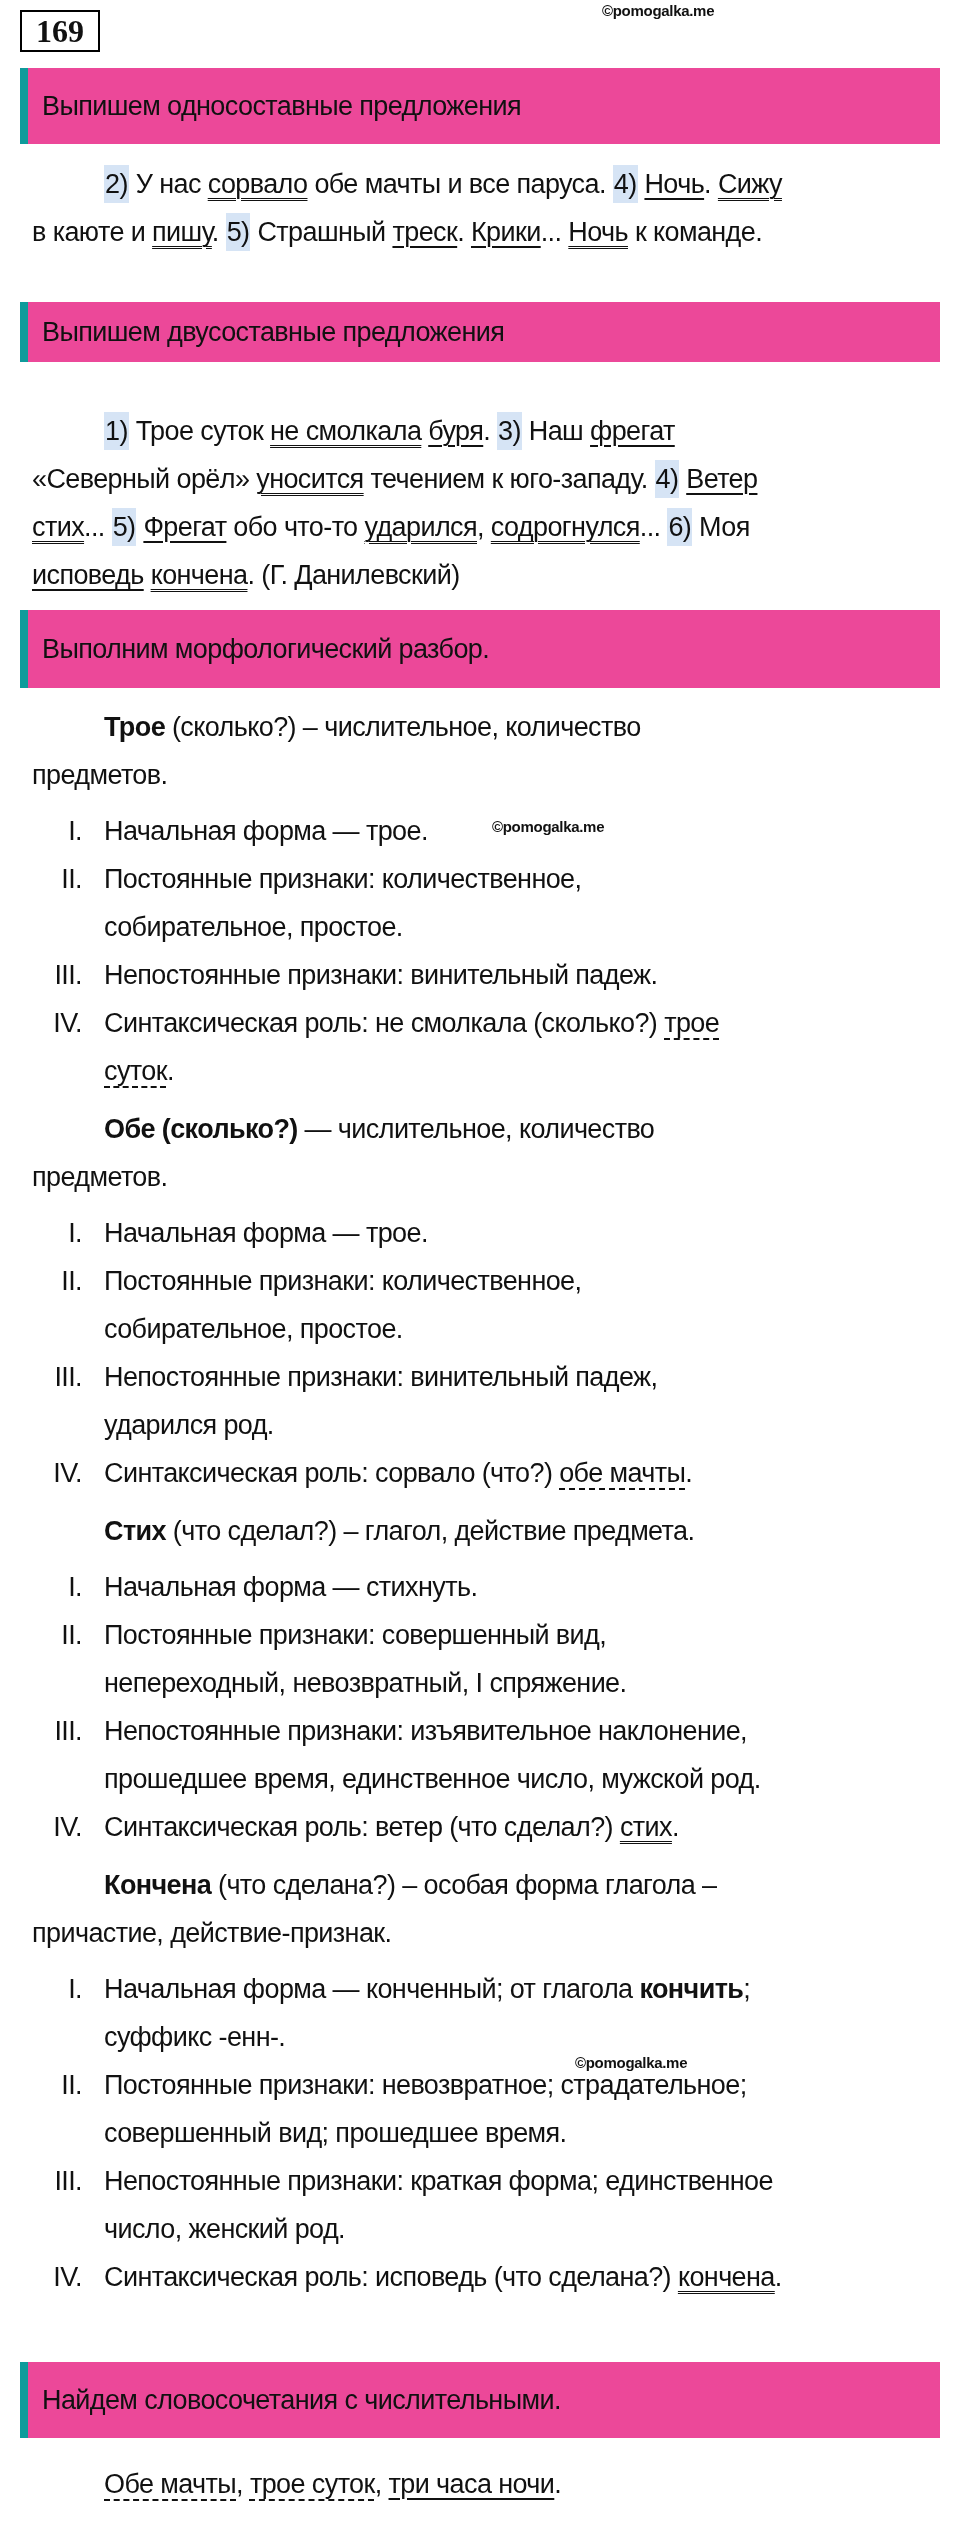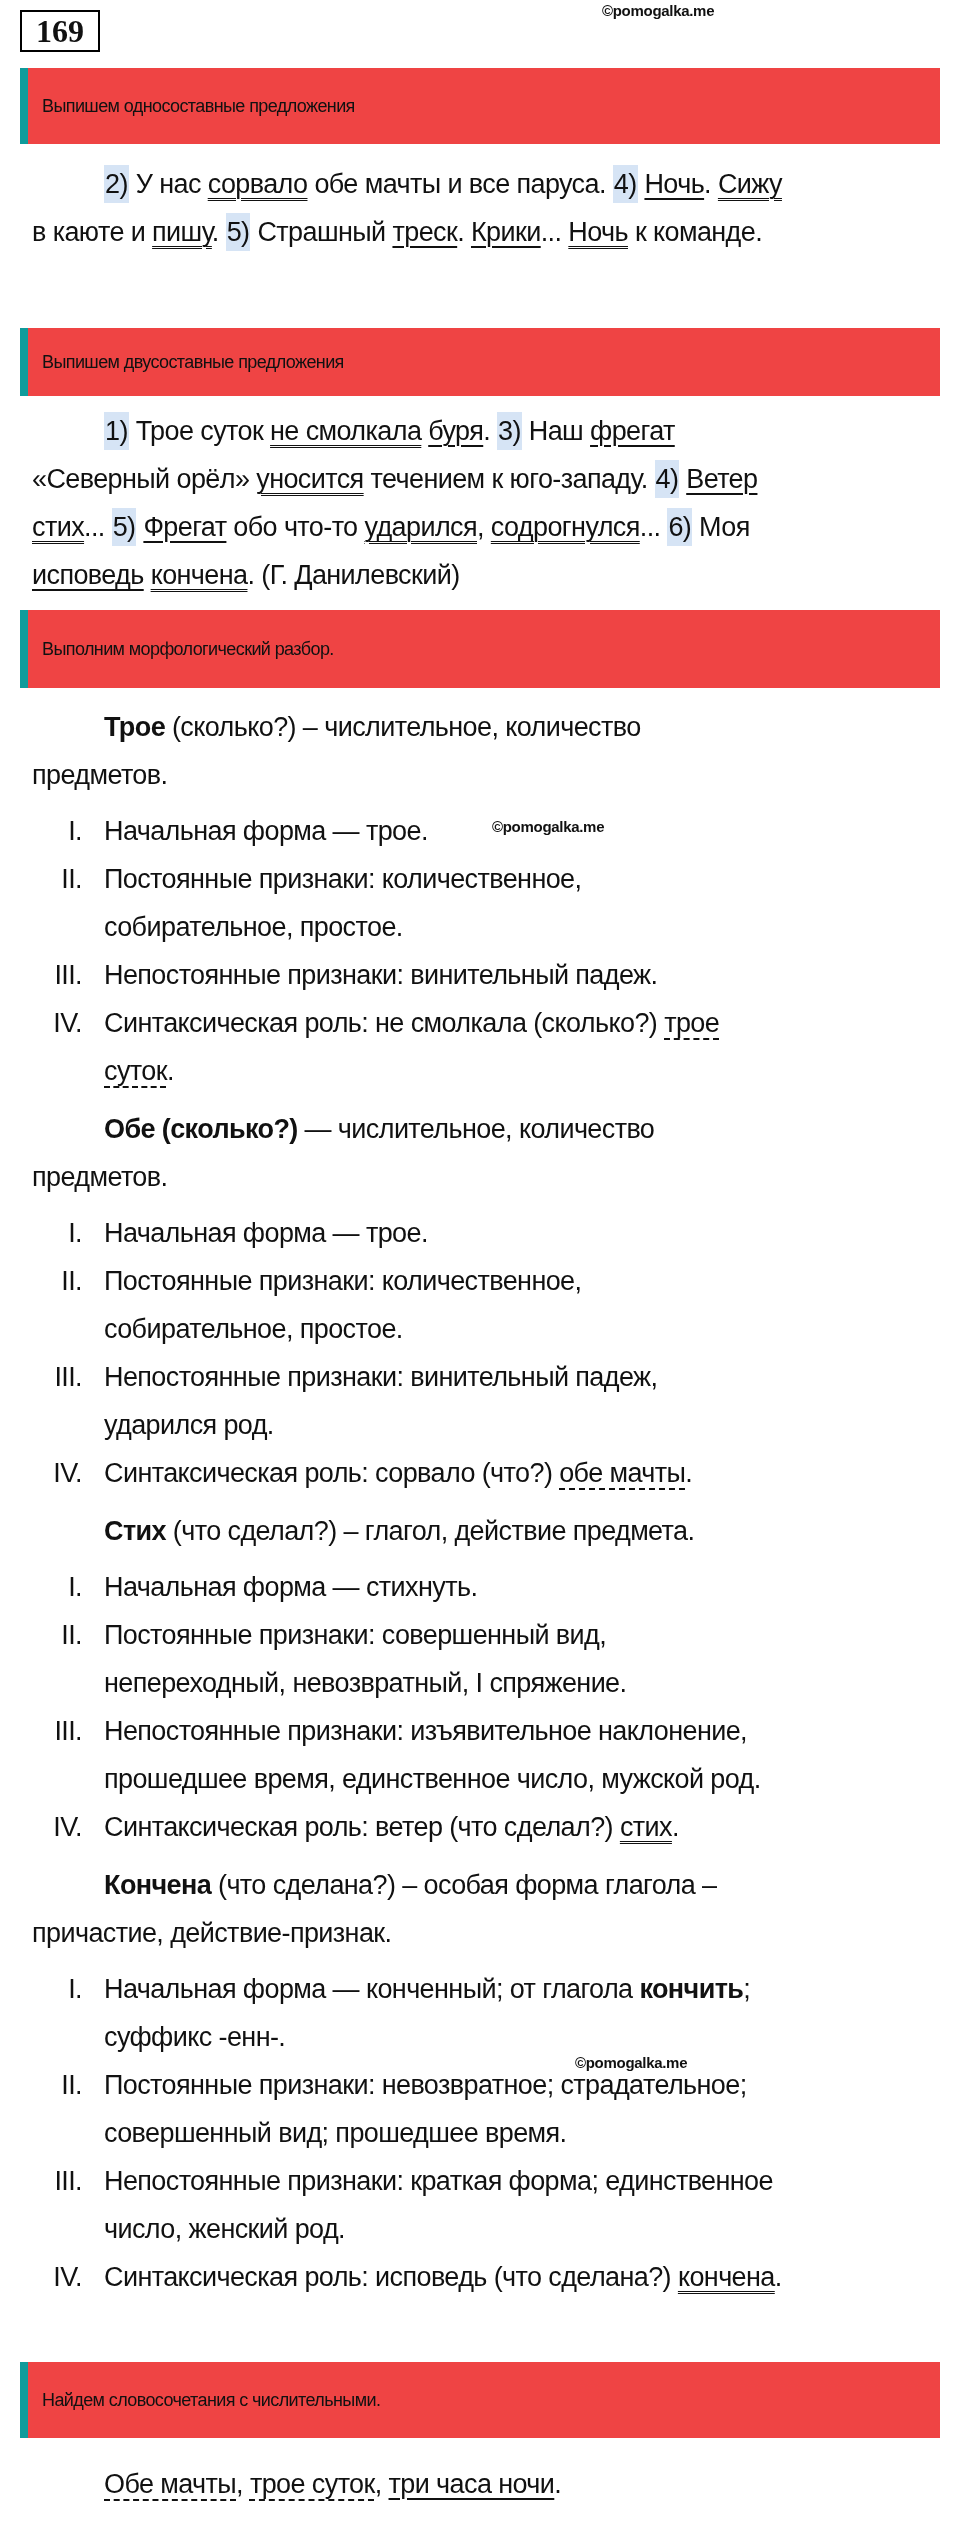--- a/index.html
+++ b/index.html
@@ -3,23 +3,23 @@
 <meta charset="utf-8">
 <style>
   html, body { margin: 0; padding: 0; background: #ffffff; }
   body { width: 960px; height: 2523px; position: relative; overflow: hidden;
          font-family: "Liberation Sans", "DejaVu Sans", sans-serif; color: #111; }
   .num-box { position: absolute; left: 20px; top: 10px; width: 76px; height: 38px;
              border: 2px solid #000; font-family: "Liberation Serif", "DejaVu Serif", serif;
              font-weight: bold; font-size: 32px; line-height: 38px; text-align: center; }
   .wm { position: absolute; font-family: "Liberation Sans", sans-serif; font-weight: bold;
         font-size: 15px; color: #111; letter-spacing: -0.3px; text-align: center; }
-  .hdr { position: absolute; left: 20px; width: 920px; background: #ef4444;
+  .hdr { position: absolute; left: 20px; width: 920px; background: #ec4899;
          border-left: 8px solid #0f9b9b; box-sizing: border-box; padding-left: 14px;
-         font-size: 18px; letter-spacing: -0.6px; display: flex; align-items: center; }
+         font-size: 27px; letter-spacing: -0.6px; display: flex; align-items: center; }
   .blk { position: absolute; left: 32px; width: 930px; font-size: 27px; letter-spacing: -0.6px; }
   .line { height: 48px; line-height: 48px; white-space: nowrap; }
   .ind { padding-left: 72px; }
   .n { background: #d6e4f5; padding: 4px 1px; }
   .u1 { text-decoration: underline; text-decoration-thickness: 2px; text-underline-offset: 5px; }
   .u2 { text-decoration: underline double; text-decoration-thickness: 1px; text-underline-offset: 5px; }
   .ud { text-decoration: underline dashed; text-decoration-thickness: 1.5px; text-underline-offset: 6px; }
   .b { font-weight: bold; }
   .li { position: relative; padding-left: 72px; }
   .li .rn { position: absolute; left: 0; width: 50px; text-align: right; }
@@ -33,21 +33,21 @@
 <div class="wm" style="left:575px; top:2054px;">©pomogalka.me</div>
 
 <div class="hdr" style="top:68px; height:76px;">
   <span>Выпишем односоставные предложения</span>
 </div>
 <div class="blk" style="top:160px;">
     <div class="line ind"><span class="n">2)</span><span> У нас </span><span class="u2">сорвало</span><span> обе мачты и все паруса. </span><span class="n">4)</span><span> </span><span class="u1">Ночь</span><span>. </span><span class="u2">Сижу</span></div>
     <div class="line"><span>в каюте и </span><span class="u2">пишу</span><span>. </span><span class="n">5)</span><span> Страшный </span><span class="u1">треск</span><span>. </span><span class="u1">Крики</span><span>... </span><span class="u2">Ночь</span><span> к команде.</span></div>
   </div>
 
-<div class="hdr" style="top:328px; height:68px;">
+<div class="hdr" style="top:302px; height:60px;">
   <span>Выпишем двусоставные предложения</span>
 </div>
 <div class="blk" style="top:407px;">
     <div class="line ind"><span class="n">1)</span><span> Трое суток </span><span class="u2">не смолкала</span><span> </span><span class="u1">буря</span><span>. </span><span class="n">3)</span><span> Наш </span><span class="u1">фрегат</span></div>
     <div class="line"><span>«Северный орёл» </span><span class="u2">уносится</span><span> течением к юго-западу. </span><span class="n">4)</span><span> </span><span class="u1">Ветер</span></div>
     <div class="line"><span class="u2">стих</span><span>... </span><span class="n">5)</span><span> </span><span class="u1">Фрегат</span><span> обо что-то </span><span class="u2">ударился</span><span>, </span><span class="u2">содрогнулся</span><span>... </span><span class="n">6)</span><span> Моя</span></div>
     <div class="line"><span class="u1">исповедь</span><span> </span><span class="u2">кончена</span><span>. (Г. Данилевский)</span></div>
   </div>
 
 <div class="hdr" style="top:610px; height:78px;">

